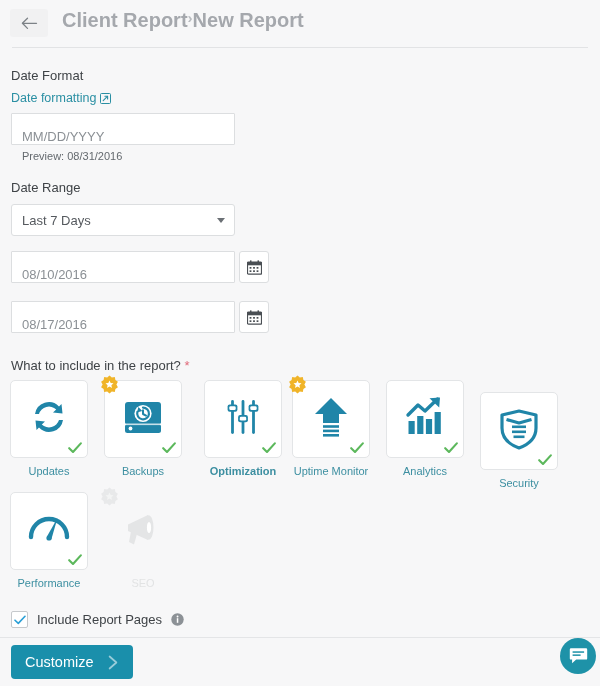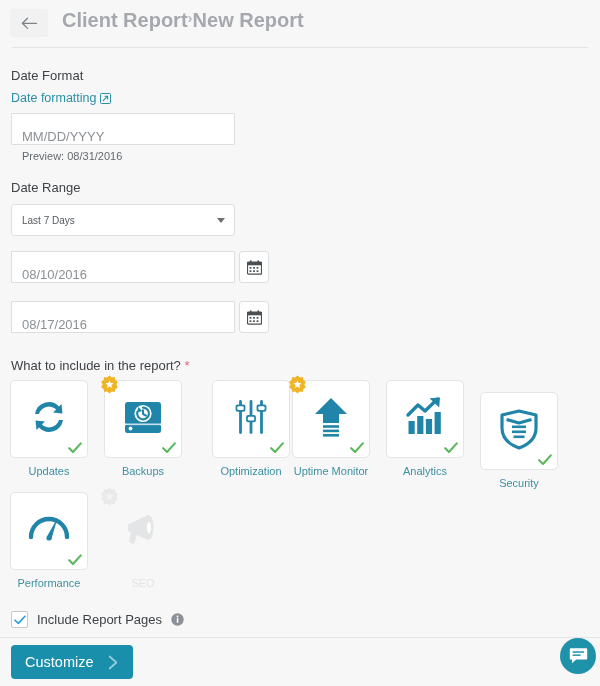--- a/index.html
+++ b/index.html
@@ -52,21 +52,21 @@
     font-size: 13px; color: #8b9095;
     padding: 0 10px; display: flex; align-items: flex-end;
     font-family: "Liberation Sans", sans-serif;
   }
   .preview-text {
     position: absolute; font-size: 11px; color: #64696e;
   }
   .tselect {
     position: absolute; height: 32px; background: #fff;
     border: 1px solid #dcdee0; border-radius: 3px;
-    font-size: 10px; color: #55595e;
+    font-size: 13px; color: #55595e;
     padding: 0 10px; display: flex; align-items: center;
     cursor: pointer;
   }
   .tselect .caret {
     position: absolute; right: 9px; top: 50%; margin-top: -2px;
     width: 0; height: 0;
     border-left: 4px solid transparent; border-right: 4px solid transparent;
     border-top: 5px solid #6b7075;
   }
   .cal-btn {
@@ -253,21 +253,21 @@
              L14.8 16.9 L11.8 16.4 L9.5 18.4 L7.2 16.4 L4.2 16.9 L3.6 13.9 L1.1 12.2 L2.6 9.5
              L1.1 6.8 L3.6 5.1 L4.2 2.1 L7.2 2.6 Z" fill="#f0b429"></path>
     <path d="M9.5 5.4 L10.7 8 L13.5 8.3 L11.4 10.2 L12 13 L9.5 11.6 L7 13 L7.6 10.2 L5.5 8.3 L8.3 8 Z" fill="#ffffff"></path>
   </svg></span>
           <span class="tile-check"><svg width="14" height="12" viewBox="0 0 14 12">
     <path d="M1.2 6.2 L5 10 L12.8 1.4" fill="none" stroke="#5cb85c" stroke-width="2.1" stroke-linecap="round" stroke-linejoin="round"></path>
   </svg></span>
         </div>
         <div class="tile-label">Backups</div>
       </div>
-      <div class="tile-wrap enabled" style="left: 212px; top: 380px;">
+      <div class="tile-wrap enabled" style="left: 204px; top: 380px; font-weight: bold;">
         <div class="tile">
           <span><svg width="46" height="46" viewBox="0 0 46 46">
         <rect x="11.1" y="6" width="2.8" height="34" rx="1.4" fill="#2085a8"></rect>
         <rect x="21.6" y="6" width="2.8" height="34" rx="1.4" fill="#2085a8"></rect>
         <rect x="32.1" y="6" width="2.8" height="34" rx="1.4" fill="#2085a8"></rect>
         <rect x="7.6" y="10.5" width="9.8" height="7.2" rx="2" fill="#2085a8"></rect>
         <rect x="9.3" y="12.2" width="6.4" height="3.8" rx="1.3" fill="#ffffff"></rect>
         <rect x="18.1" y="21" width="9.8" height="7.2" rx="2" fill="#2085a8"></rect>
         <rect x="19.8" y="22.7" width="6.4" height="3.8" rx="1.3" fill="#ffffff"></rect>
         <rect x="28.6" y="10.5" width="9.8" height="7.2" rx="2" fill="#2085a8"></rect>

